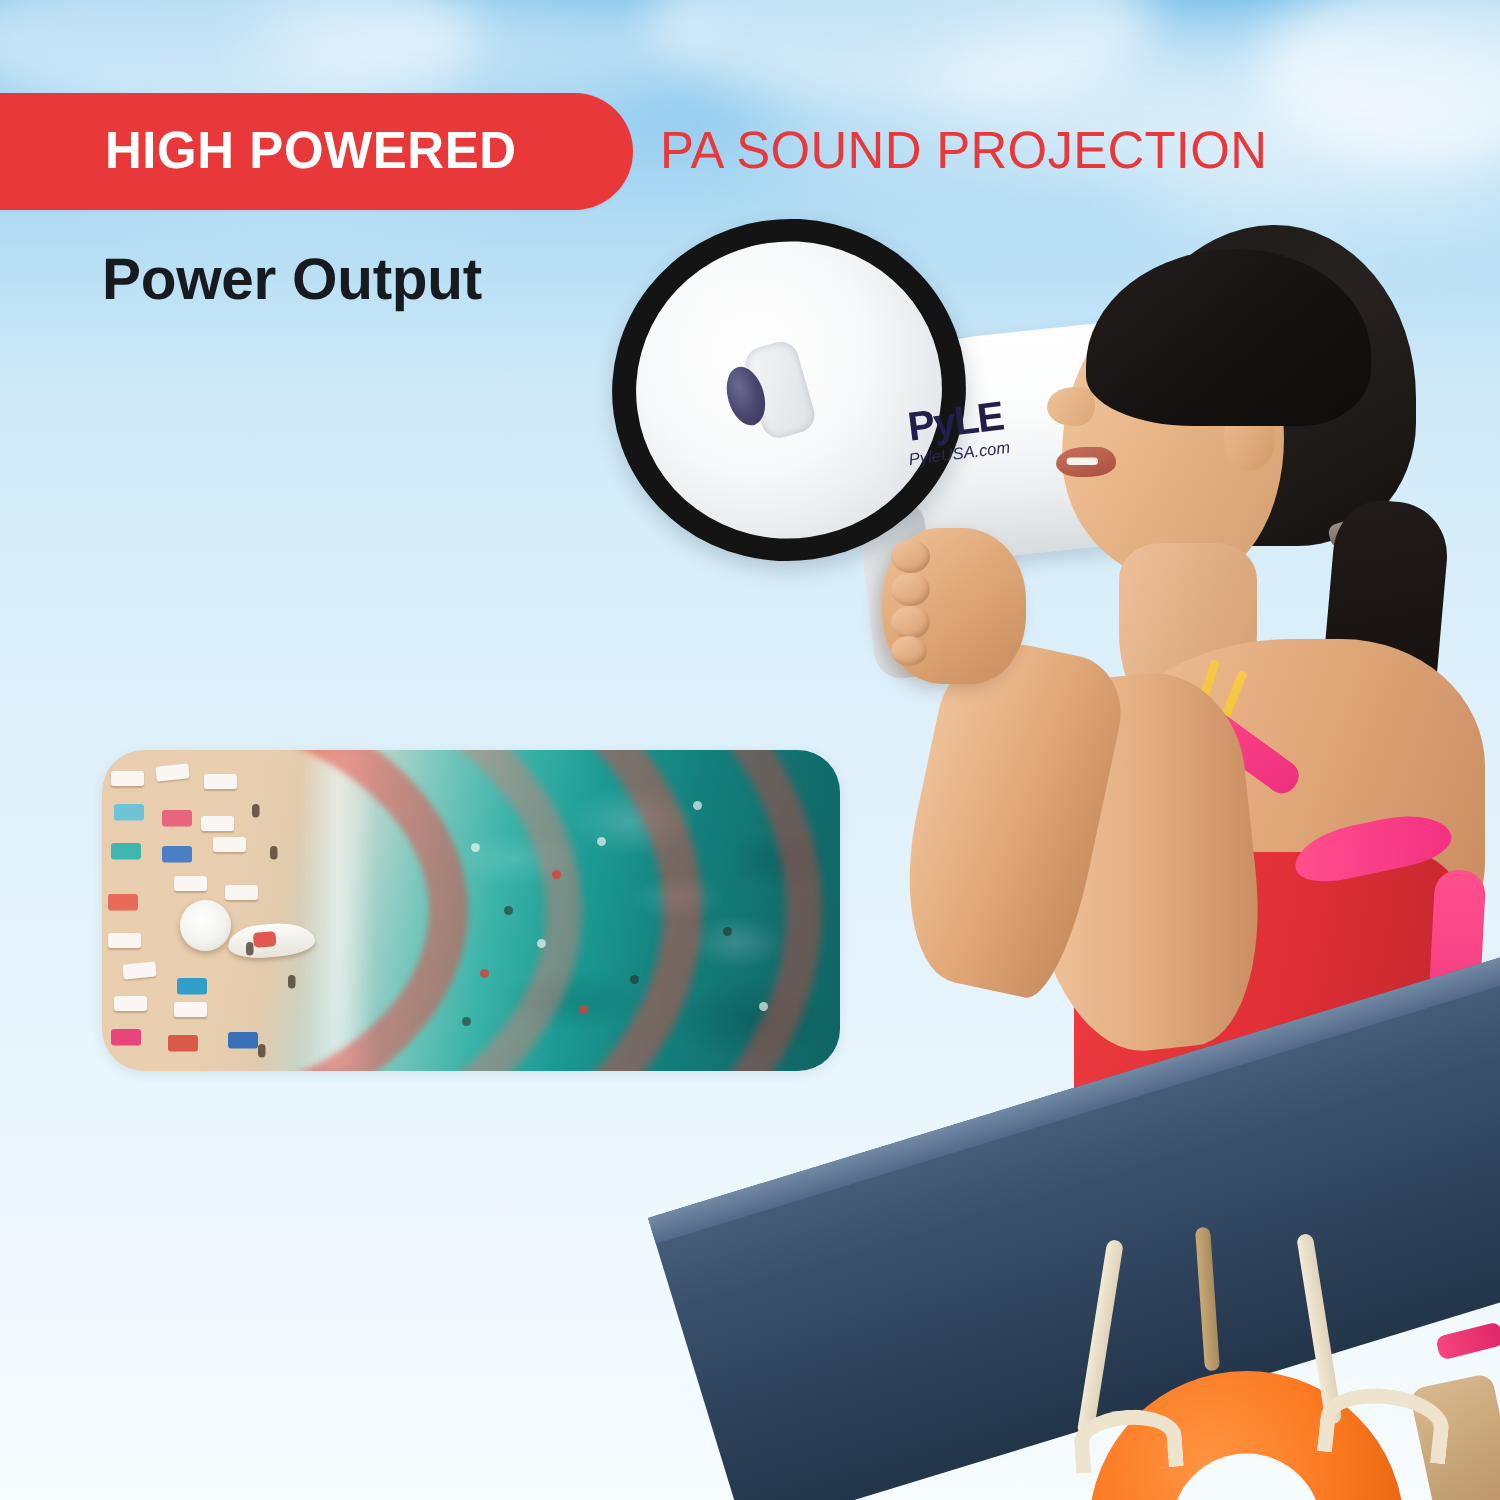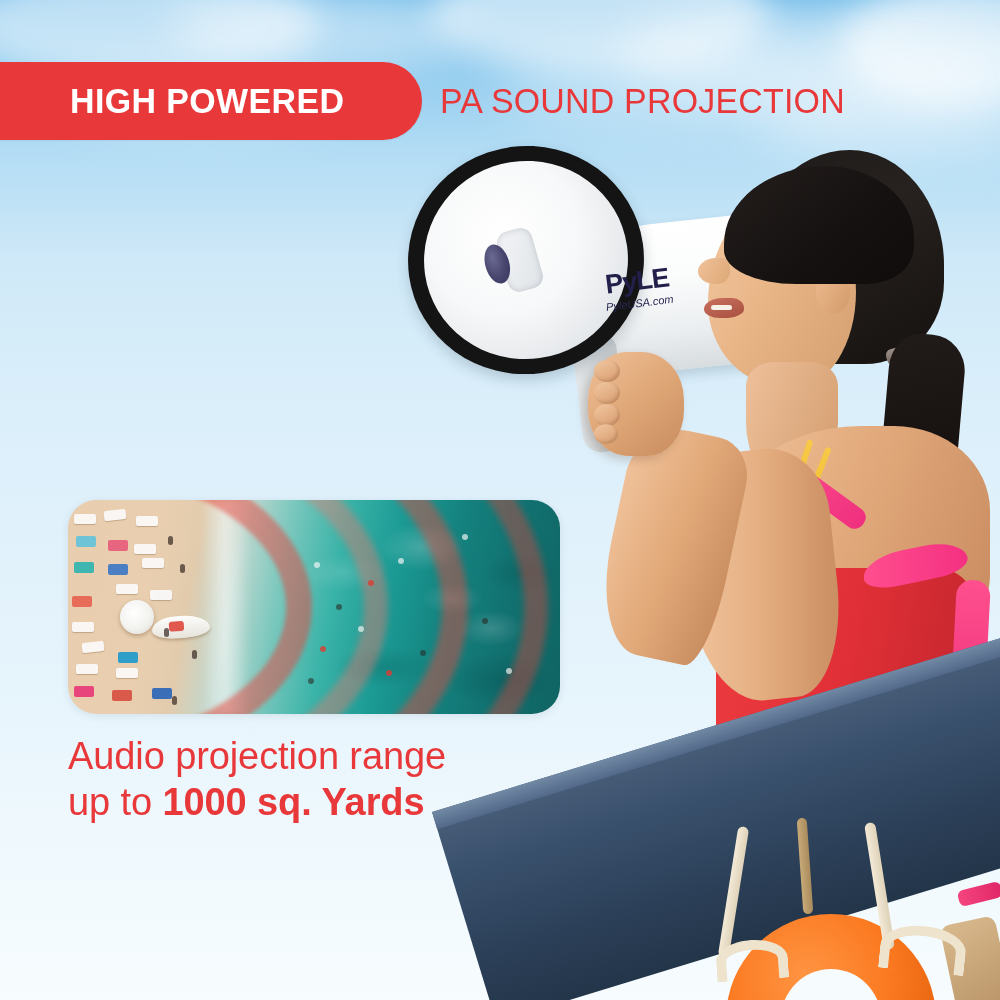--- a/index.html
+++ b/index.html
@@ -578,20 +578,21 @@
   <div class="pink-strip"></div>
 
   <div class="header-row">
     <div class="pill">
       <span class="pill-text">HIGH POWERED</span>
     </div>
     <div class="header-sub">PA SOUND PROJECTION</div>
   </div>
 
   <div class="spec">
+    <span class="line">Power Output</span>
   </div>
 
   <div class="inset">
     <div class="inset-sea"></div>
     <div class="sea-tex"></div>
     <div class="surf"></div>
 
     <div class="beach-items">
       <div class="lounger" style="left:6px;  top:14px;"></div>
       <div class="lounger tilt" style="left:36px; top:10px;"></div>
@@ -635,20 +636,14 @@
     <div class="swimmer dark" style="left:240px; top:178px;"></div>
     <div class="swimmer red" style="left:300px; top:80px;"></div>
     <div class="swimmer" style="left:330px; top:58px;"></div>
     <div class="swimmer dark" style="left:352px; top:150px;"></div>
     <div class="swimmer red" style="left:318px; top:170px;"></div>
     <div class="swimmer" style="left:394px; top:34px;"></div>
     <div class="swimmer dark" style="left:414px; top:118px;"></div>
     <div class="swimmer" style="left:438px; top:168px;"></div>
   </div>
 
-  <div class="caption">
-    <span class="line">Audio projection range</span>
-    <span class="line">
-      <span>up to </span><span class="strong">1000 sq. Yards</span>
-    </span>
-  </div>
 
 </div>
 
 </body></html>

